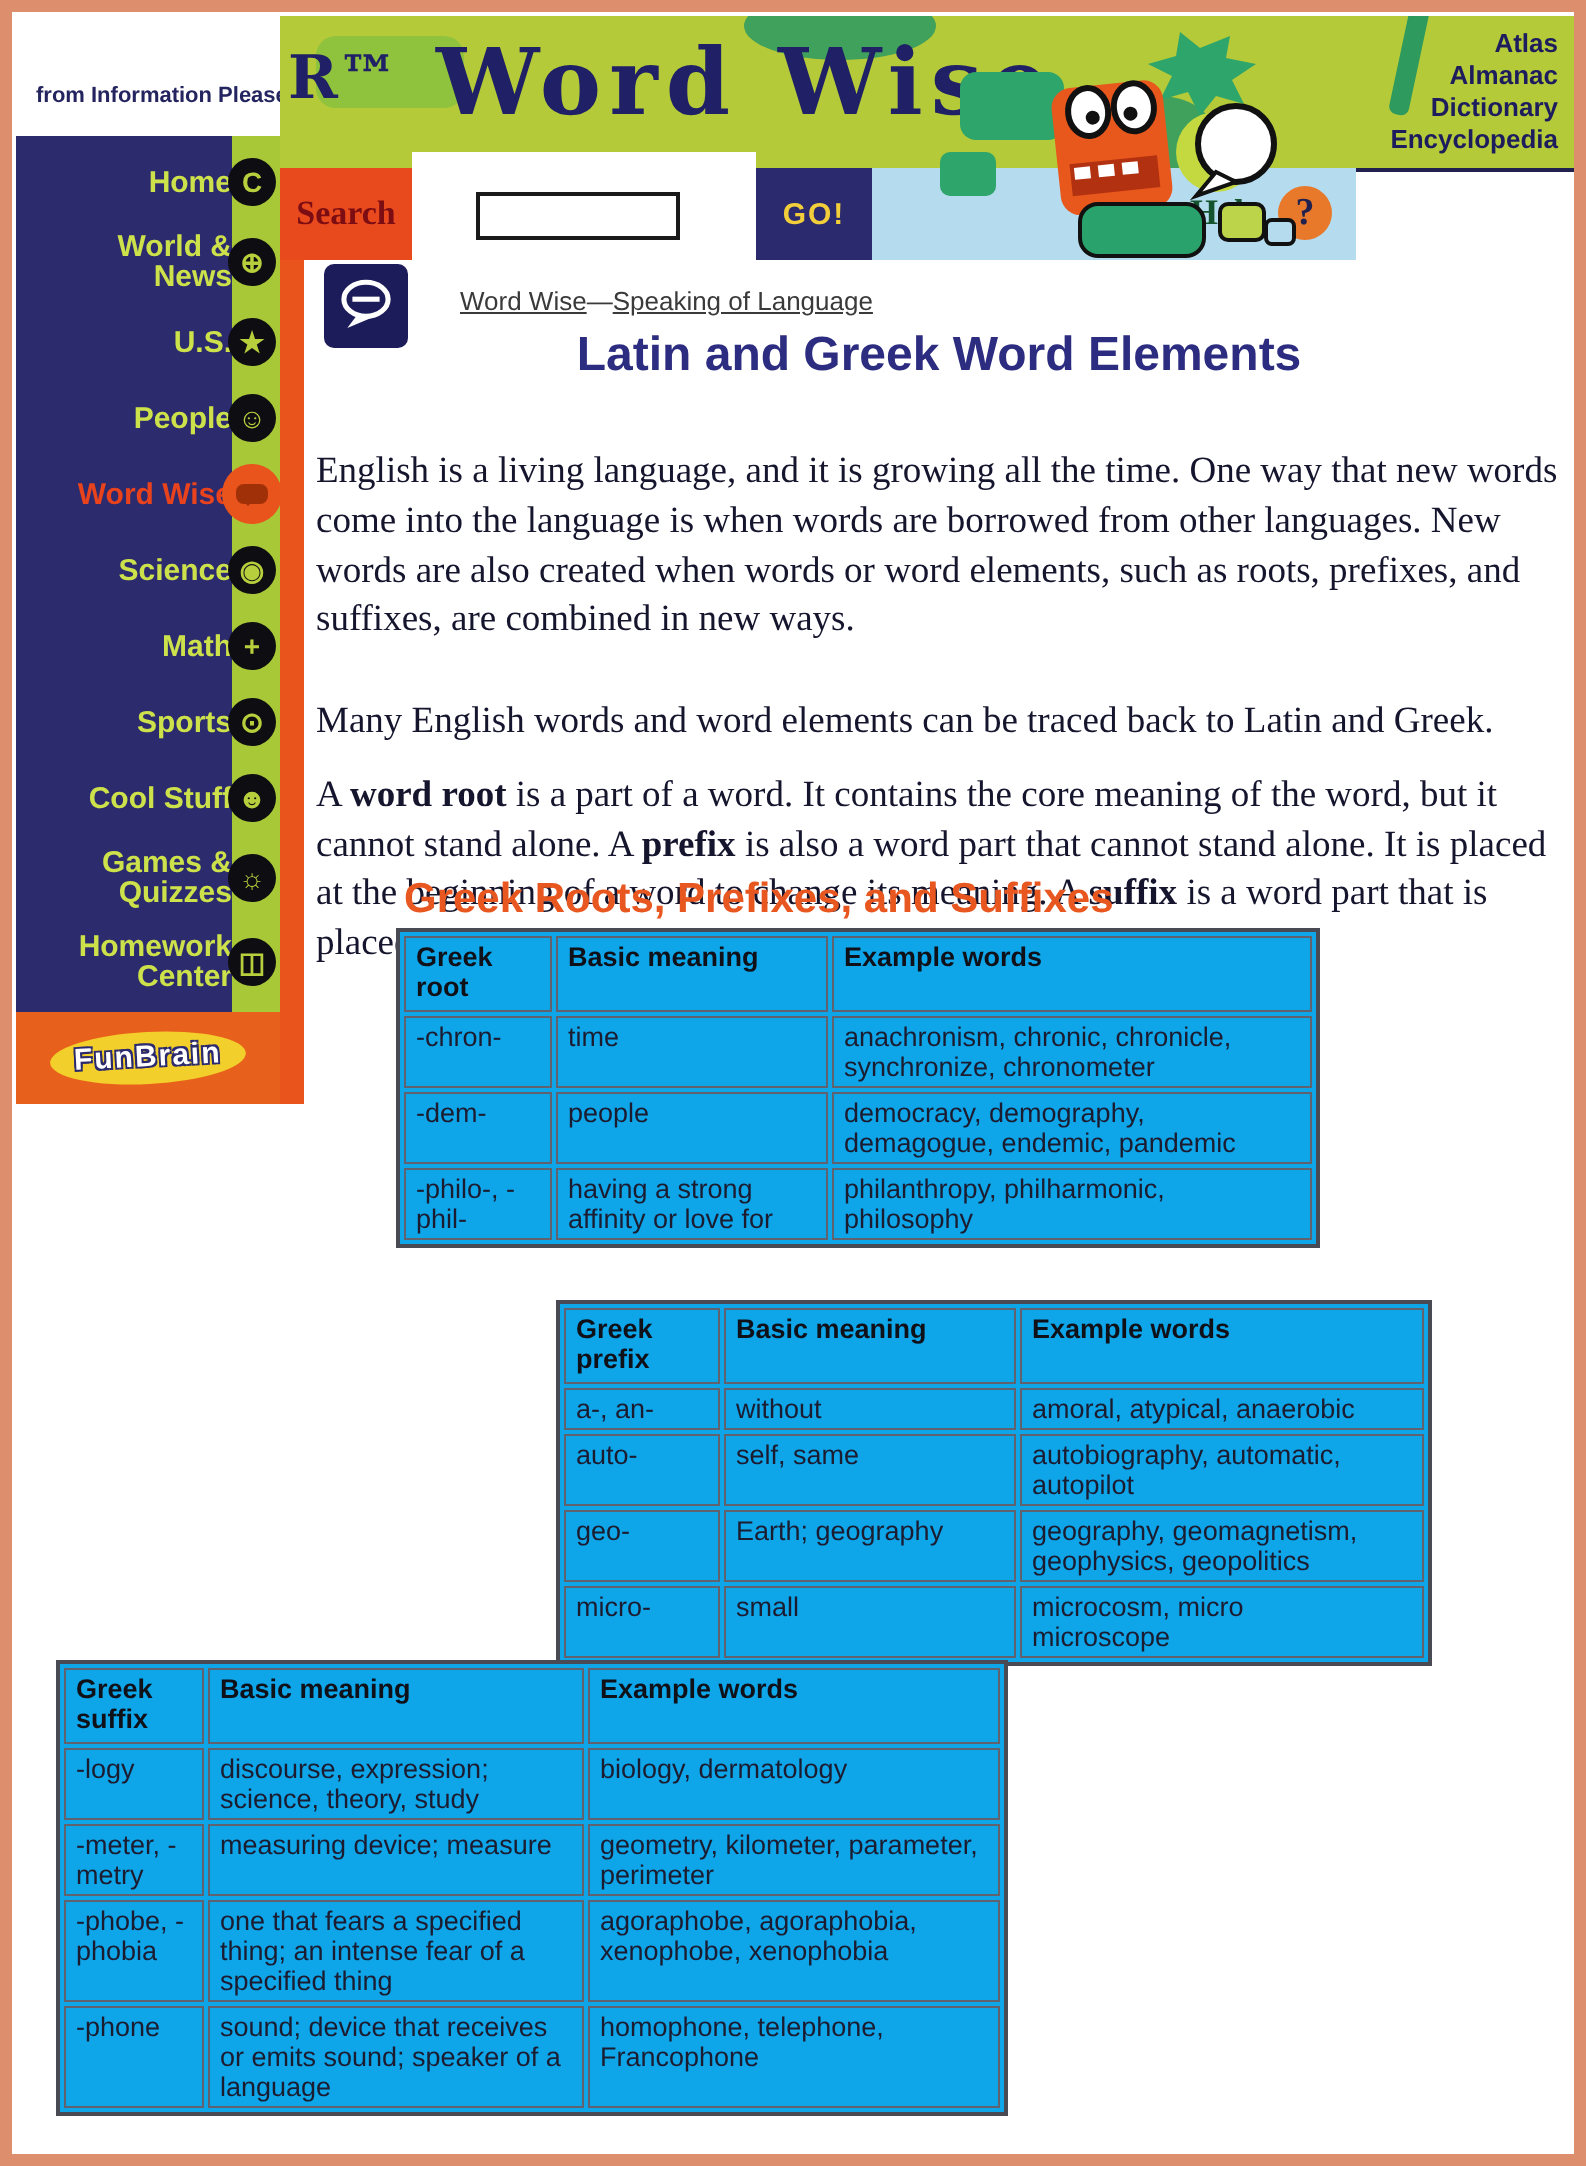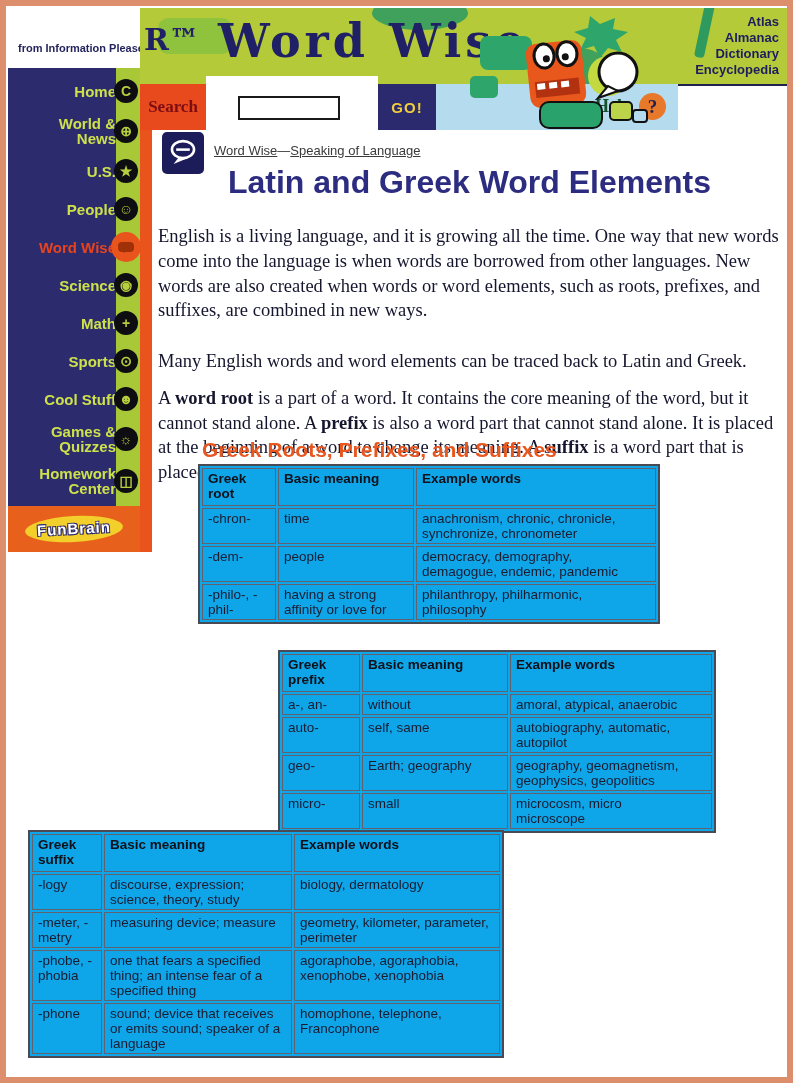--- a/index.html
+++ b/index.html
@@ -49,23 +49,23 @@
   .bubble{position:relative;width:16px;height:10px;background:#a03008;border-radius:4px;}
   .bubble::after{content:'';position:absolute;left:2px;bottom:-5px;border:4px solid transparent;border-top-color:#a03008;}
   
   .funbrain{position:absolute;left:2px;top:500px;width:132px;height:46px;background:#e8611c;display:flex;align-items:center;justify-content:center;z-index:1;}
   .funbrain-oval{background:#f3cf2b;border-radius:50%;padding:4px 12px;transform:rotate(-3deg);cursor:pointer;}
   .funbrain-text{font-size:15px;font-weight:bold;color:#ffffff;letter-spacing:1px;text-shadow:1px 1px 0 #2b2a6e,-1px 1px 0 #2b2a6e,1px -1px 0 #2b2a6e,-1px -1px 0 #2b2a6e;}
   
   .orange-strip{position:absolute;left:134px;top:124px;width:12px;height:422px;background:#e8541c;}
   
   .crumb-icon{position:absolute;left:156px;top:126px;width:42px;height:42px;background:#1d1c5a;border-radius:5px;display:flex;align-items:center;justify-content:center;}
-  .breadcrumb{position:absolute;left:208px;top:137px;font-size:13px;color:#3a3a3a;}
+  .breadcrumb{position:absolute;left:224px;top:137px;font-size:13px;color:#3a3a3a;}
   .breadcrumb a{color:#3a3a3a;text-decoration:underline;cursor:pointer;}
-  .article-title{position:absolute;left:146px;top:158px;width:635px;text-align:center;font-size:32px;font-weight:bold;color:#2c2c80;}
+  .article-title{position:absolute;left:146px;top:158px;width:635px;text-align:center;font-size:24px;font-weight:bold;color:#2c2c80;}
   .paragraphs{position:absolute;left:152px;top:194px;width:630px;font-family:"Liberation Serif",serif;font-size:18.5px;color:#15152e;line-height:1.34;margin-top:24px;}
   .paragraphs p{margin:0;}
   .paragraphs .p1{margin-bottom:26px;}
   .paragraphs .p2{margin-bottom:12px;}
   .section-heading{position:absolute;left:196px;top:432px;font-size:21px;font-weight:bold;color:#e8571f;}
   
   .tbl-wrap1{position:absolute;left:192px;top:458px;width:462px;}
   .tbl-wrap2{position:absolute;left:272px;top:644px;width:438px;border-radius:23px;}
   .tbl-wrap3{position:absolute;left:22px;top:824px;width:476px;}
   table.data-table{border-collapse:separate;border-spacing:2px;width:100%;background:#0ea5e9;border:2px solid #4a4a55;font-size:13.5px;color:#1c1c30;}

